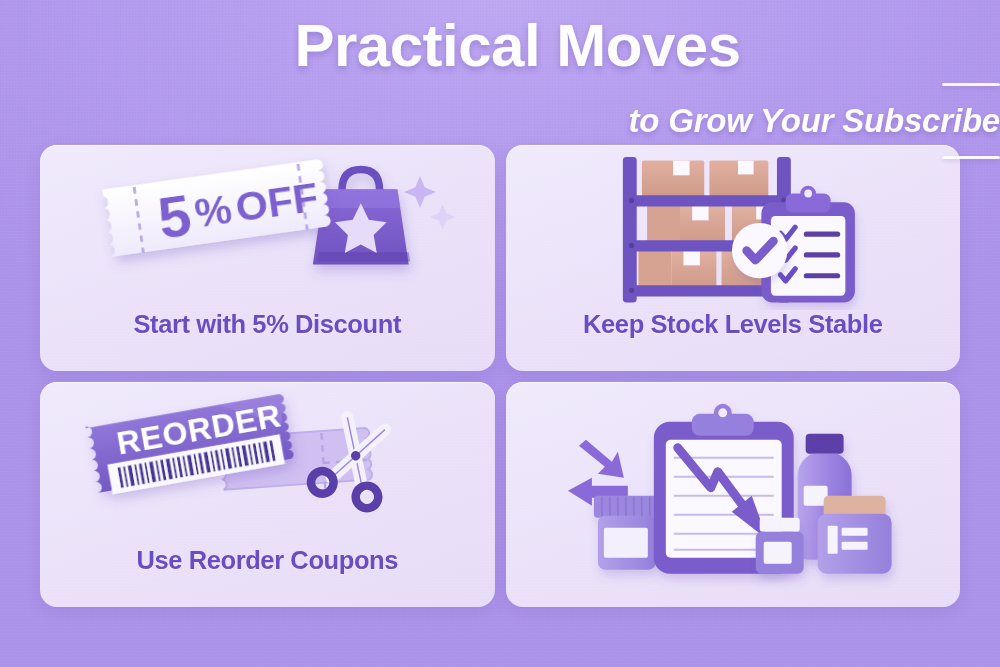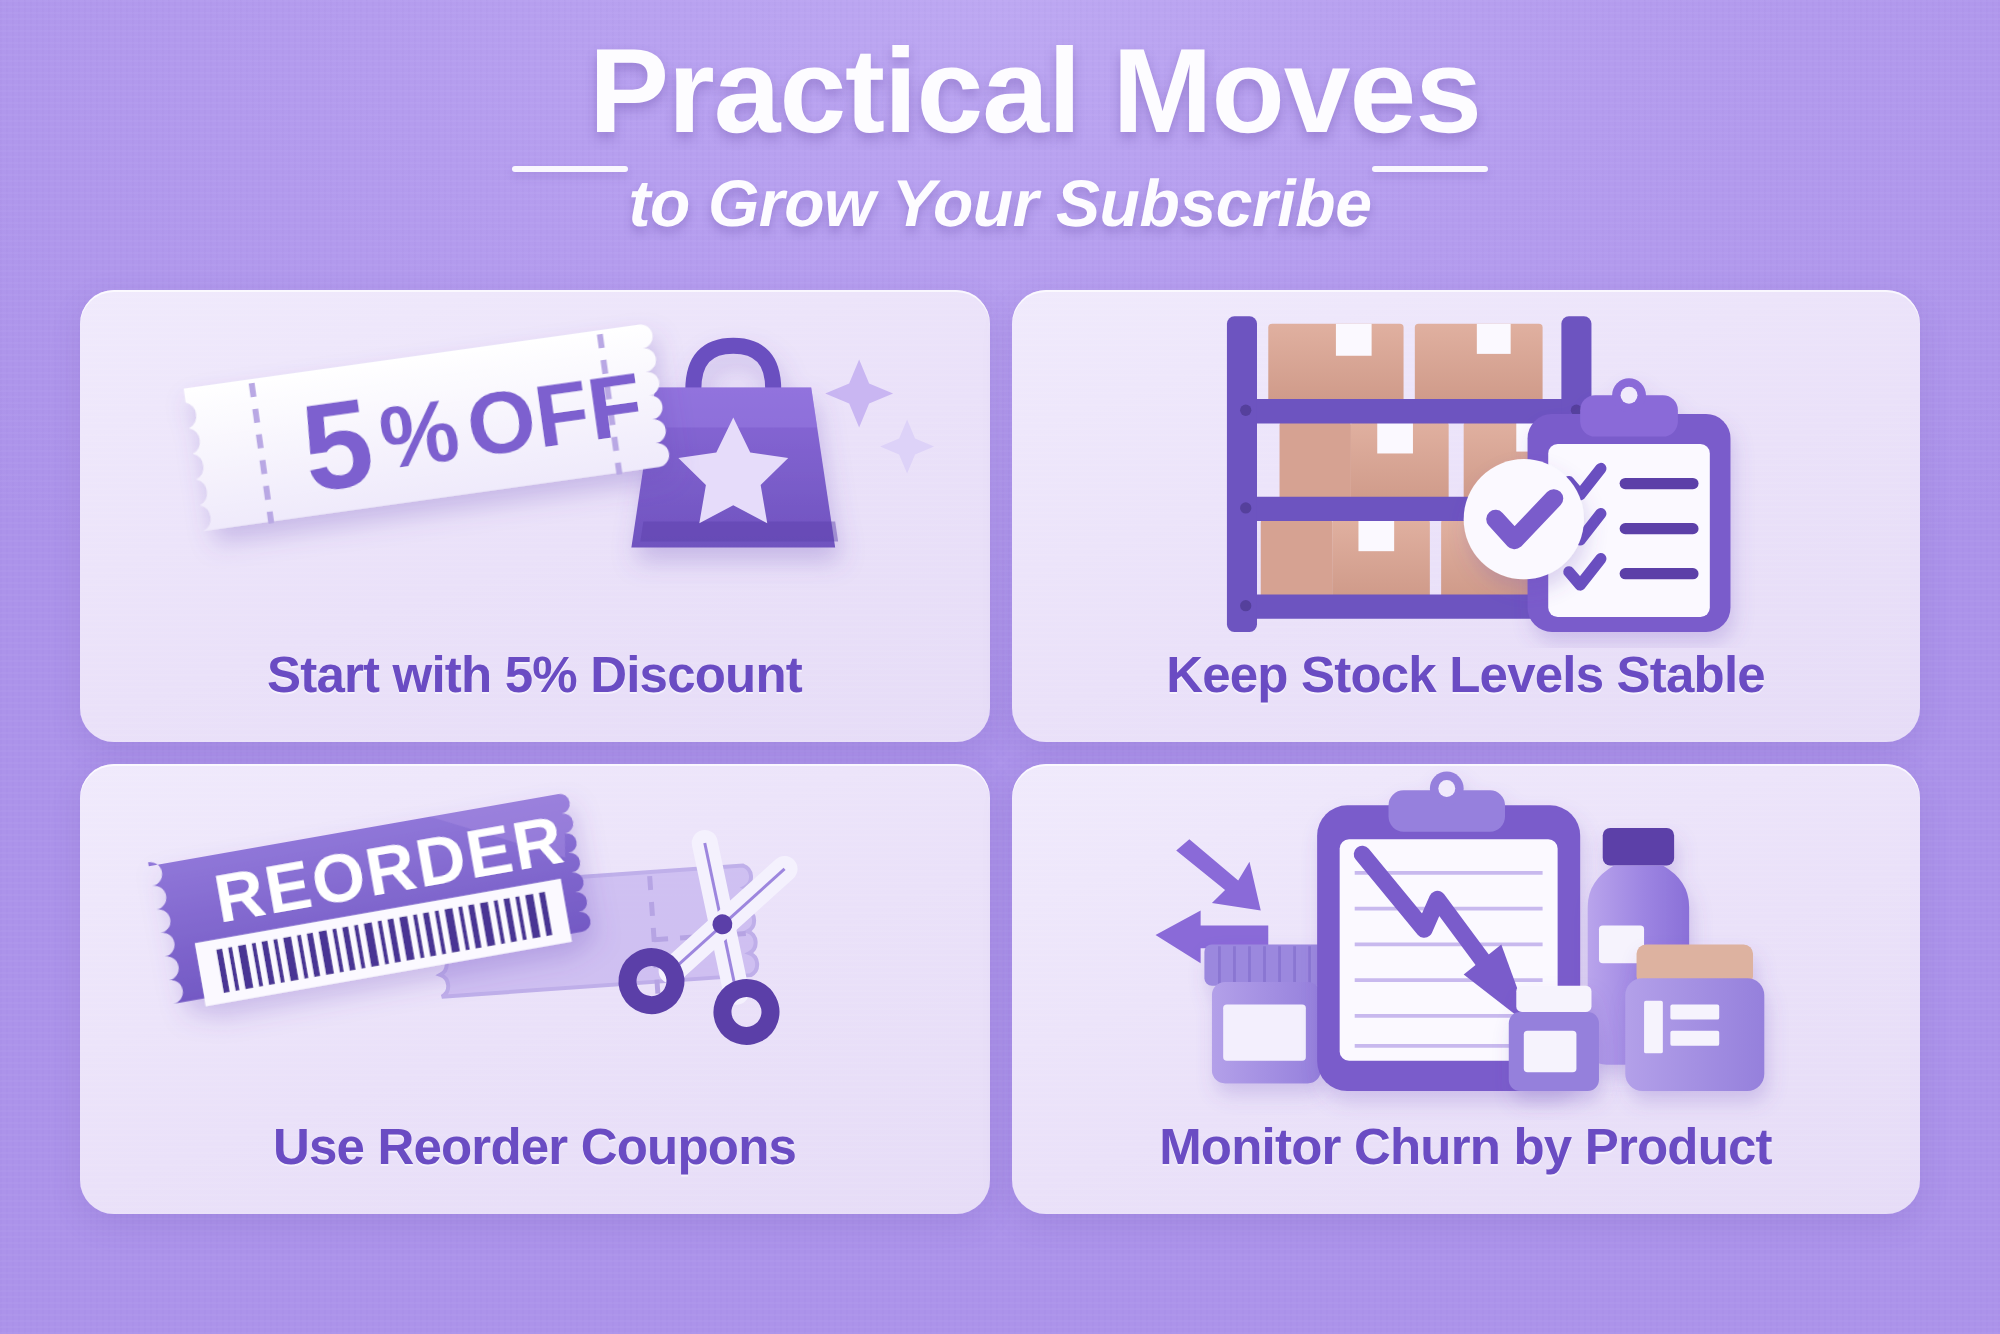--- a/index.html
+++ b/index.html
@@ -24,21 +24,21 @@
   }
 
   
   .header { position:absolute; left:0; right:0; top:14px; text-align:center; z-index:3; }
   .title {
     font-size:60px; font-weight:bold; color:#fdfcff; letter-spacing:-.5px;
     line-height:1.05;
     text-shadow:0 3px 6px rgba(86,56,150,.30);
     padding-left:35px;
   }
-  .sub-row { display:flex; align-items:flex-start; justify-content:center; margin-top:6px; }
+  .sub-row { display:flex; align-items:flex-end; justify-content:center; gap:16px; margin-top:6px;flex-direction:column; }
   .rule { width:58px; height:3px; border-radius:2px; background:rgba(255,255,255,.92); box-shadow:0 2px 4px rgba(86,56,150,.18); }
   .subtitle {
     font-size:33px; font-weight:bold; font-style:italic; color:#fdfcff;
     text-shadow:0 3px 5px rgba(86,56,150,.28); letter-spacing:-.2px;
   }
 
   
   .grid {
     position:absolute; left:40px; top:145px; width:920px; height:462px;
     display:grid; grid-template-columns:1fr 1fr; grid-template-rows:1fr 1fr;
@@ -52,21 +52,21 @@
   }
   .card::before{
     content:""; position:absolute; inset:0; pointer-events:none;
     background-image:repeating-linear-gradient(0deg, rgba(255,255,255,.05) 0 1px, transparent 1px 3px);
   }
   .art { position:relative; width:100%; flex:1 1 auto; }
   .art svg { position:absolute; inset:0; width:100%; height:100%; display:block; }
   .card-label {
     position:relative; z-index:2;
     font-size:25.5px; font-weight:bold; color:#6a4cc3; letter-spacing:-.4px;
-    padding-bottom:18px; text-align:center; white-space:nowrap;
+    padding-bottom:32px; text-align:center; white-space:nowrap;
     text-shadow:0 1px 0 rgba(255,255,255,.55);
   }
 </style>
 </head>
 <body>
 
 <div id="poster">
 
   <div class="header">
     <div class="title">Practical Moves</div>
@@ -348,17 +348,16 @@
             <rect x="336" y="142" width="26" height="8" rx="1" fill="#f6f3fd"></rect>
           </g>
 
           <g filter="url(#sh4)">
             <rect x="254" y="118" width="40" height="14" rx="3" fill="#f6f3fd"></rect>
             <rect x="250" y="132" width="48" height="42" rx="6" fill="#9580dc"></rect>
             <rect x="258" y="142" width="28" height="22" rx="2" fill="#f6f3fd"></rect>
           </g>
         </svg>
       </div>
-      <div class="card-label">Monitor Churn by Product</div>
     </div>
 
   </div>
 </div>
 
 </body></html>

